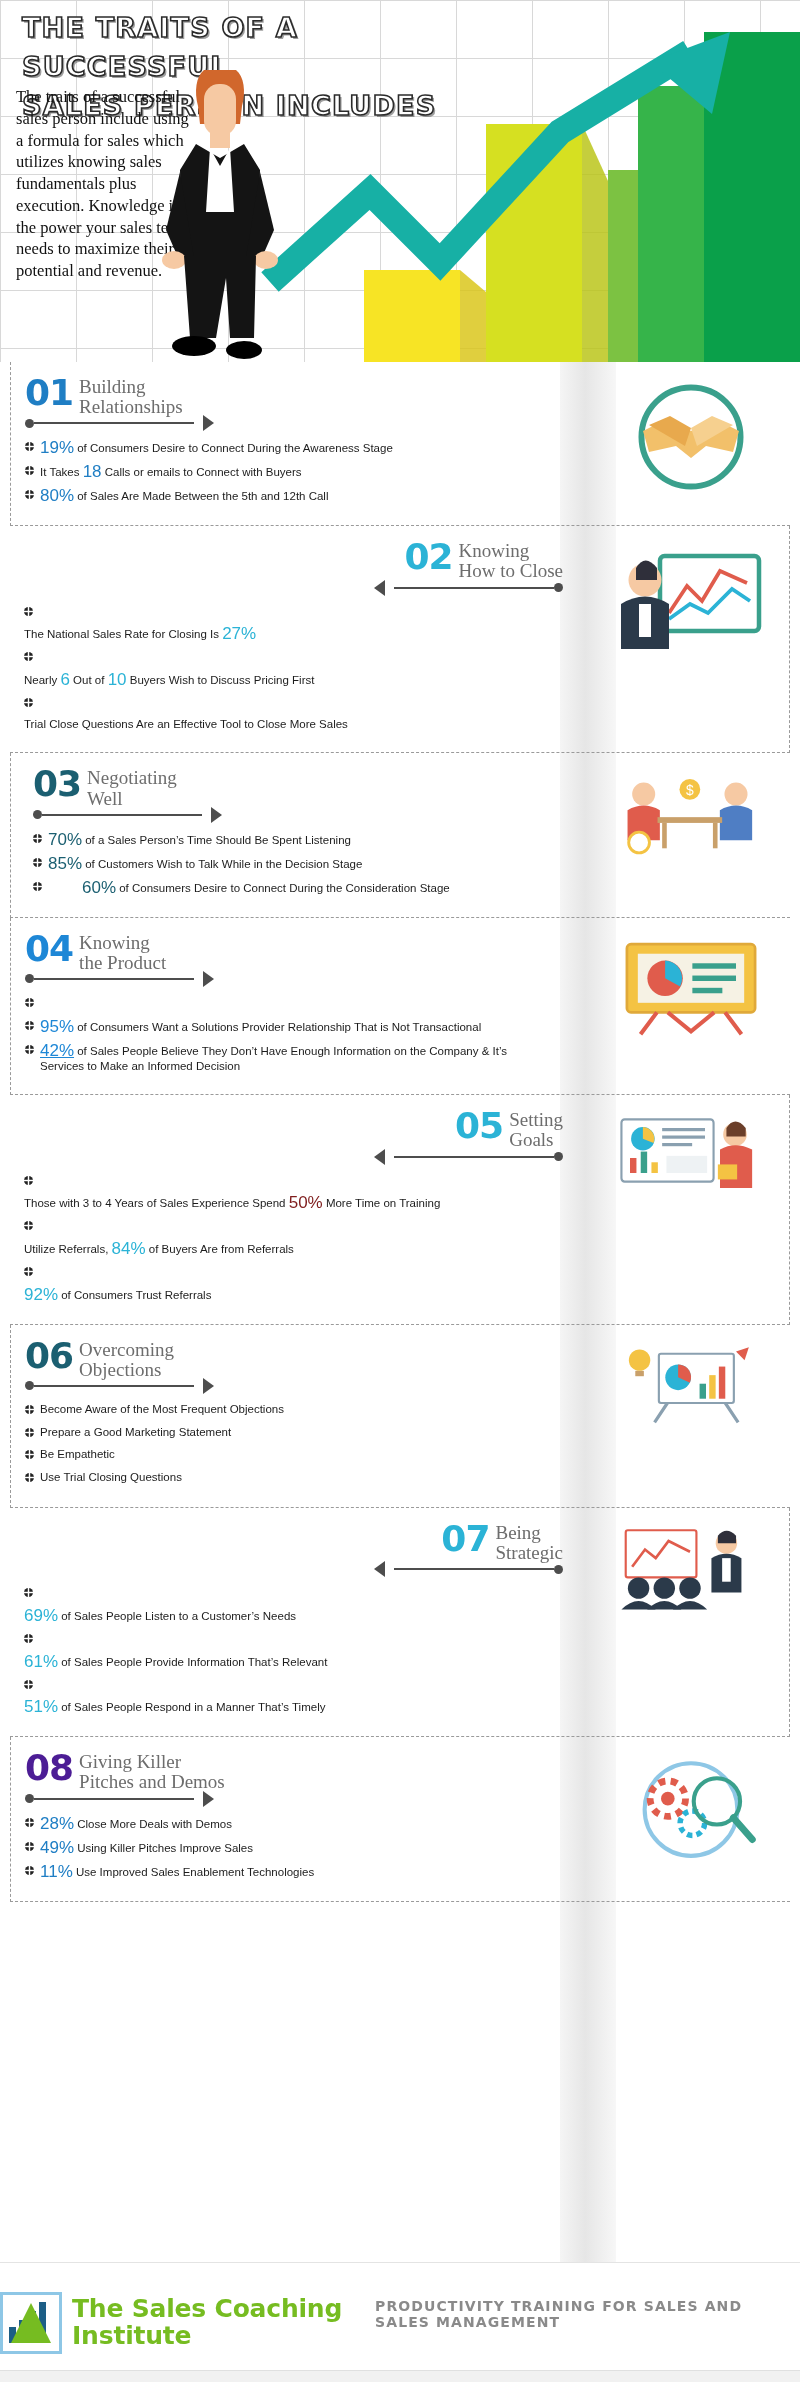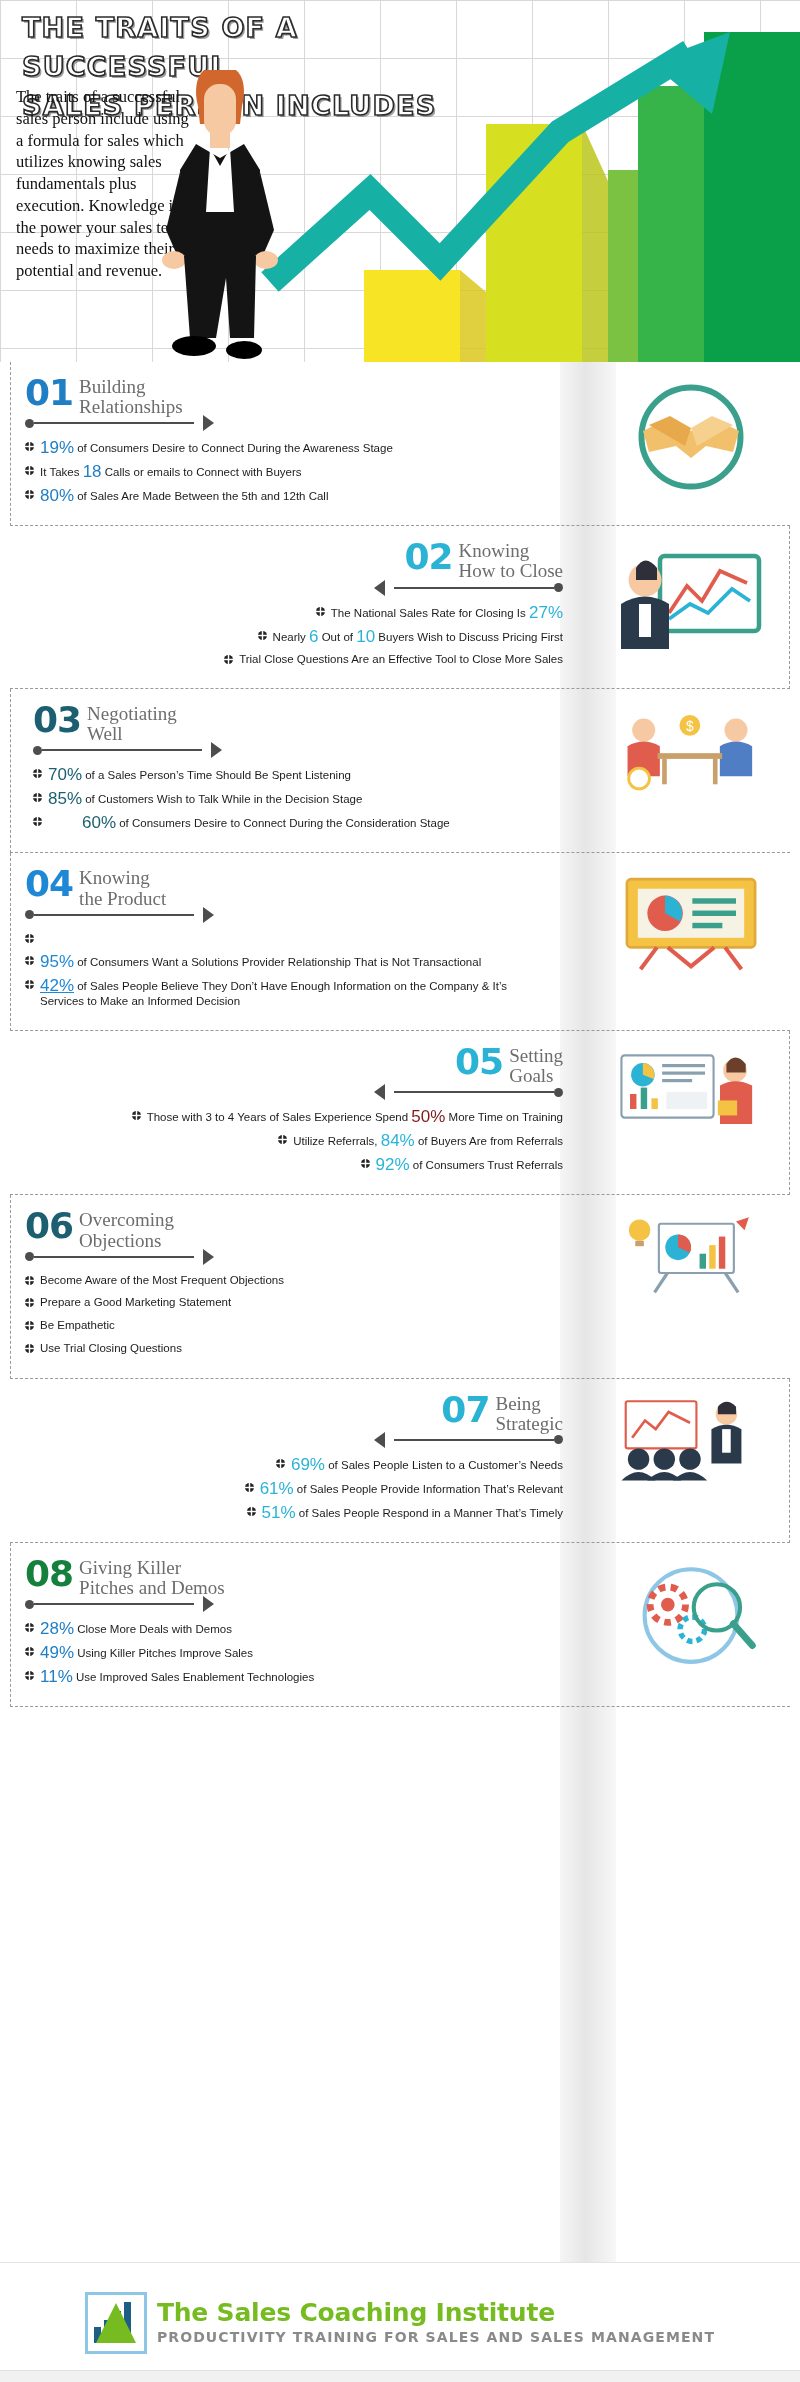--- a/index.html
+++ b/index.html
@@ -130,21 +130,21 @@
   .bullets { padding: 8px 0 2px 0; }
   .bullet {
     display: flex;
     align-items: flex-start;
     gap: 6px;
     margin: 0 0 7px 0;
     font-size: 11.5px;
     line-height: 1.28;
     color: #1c1c1c;
   }
-  .section.right .bullet { justify-content: flex-end; }
+  .section.right .bullet { justify-content: flex-end; flex-direction: column; }
   .section.right .bullet .btext { text-align: right; }
   .bullet .bicon { flex: 0 0 auto; margin-top: 1px; }
   .bullet .btext { max-width: 470px; }
   .stat {
     font-size: 17px;
     font-weight: 400;
     line-height: 1;
     vertical-align: -1px;
   }
 
@@ -163,21 +163,21 @@
     justify-content: center;
     gap: 10px;
   }
   .logo-mark {
     width: 62px; height: 62px;
     border: 3px solid #8ec7e6;
     background: #fff;
     position: relative;
     flex: 0 0 auto;
   }
-  .logo-text { display: flex; flex-direction: column; }
+  .logo-text { display: flex; flex-direction: row; }
   .logo-title {
     font-family: "DejaVu Sans", sans-serif;
     font-weight: 700;
     font-size: 25px;
     color: #76bc21;
     line-height: 1.05;
     letter-spacing: -.2px;
   }
   .logo-sub {
     font-family: "DejaVu Sans", sans-serif;
@@ -629,21 +629,21 @@
             <circle cx="46" cy="58" r="10" fill="#2b3a4a"></circle>
             <circle cx="70" cy="58" r="10" fill="#2b3a4a"></circle>
             <path d="M6 78 Q22 62 38 78 Z" fill="#2b3a4a"></path>
             <path d="M30 78 Q46 62 62 78 Z" fill="#2b3a4a"></path>
             <path d="M54 78 Q70 62 86 78 Z" fill="#2b3a4a"></path>
           </svg>
         </div>
       </div>
       <div class="section left" style="padding-right: 226px; padding-left: 14px;">
         <div class="sec-head">
-          <div class="sec-num" style="color: #15803d;">08</div>
+          <div class="sec-num" style="color: #4c1d95;">08</div>
           <div class="sec-title">
             <span class="ln">Giving Killer</span>
             <span class="ln">Pitches and Demos</span>
           </div>
         </div>
         <div class="sec-rule">
           <span class="rule-dot"></span>
           <span class="rule-line" style="width:160px"></span>
           <span class="rule-tri-r"></span>
         </div>

